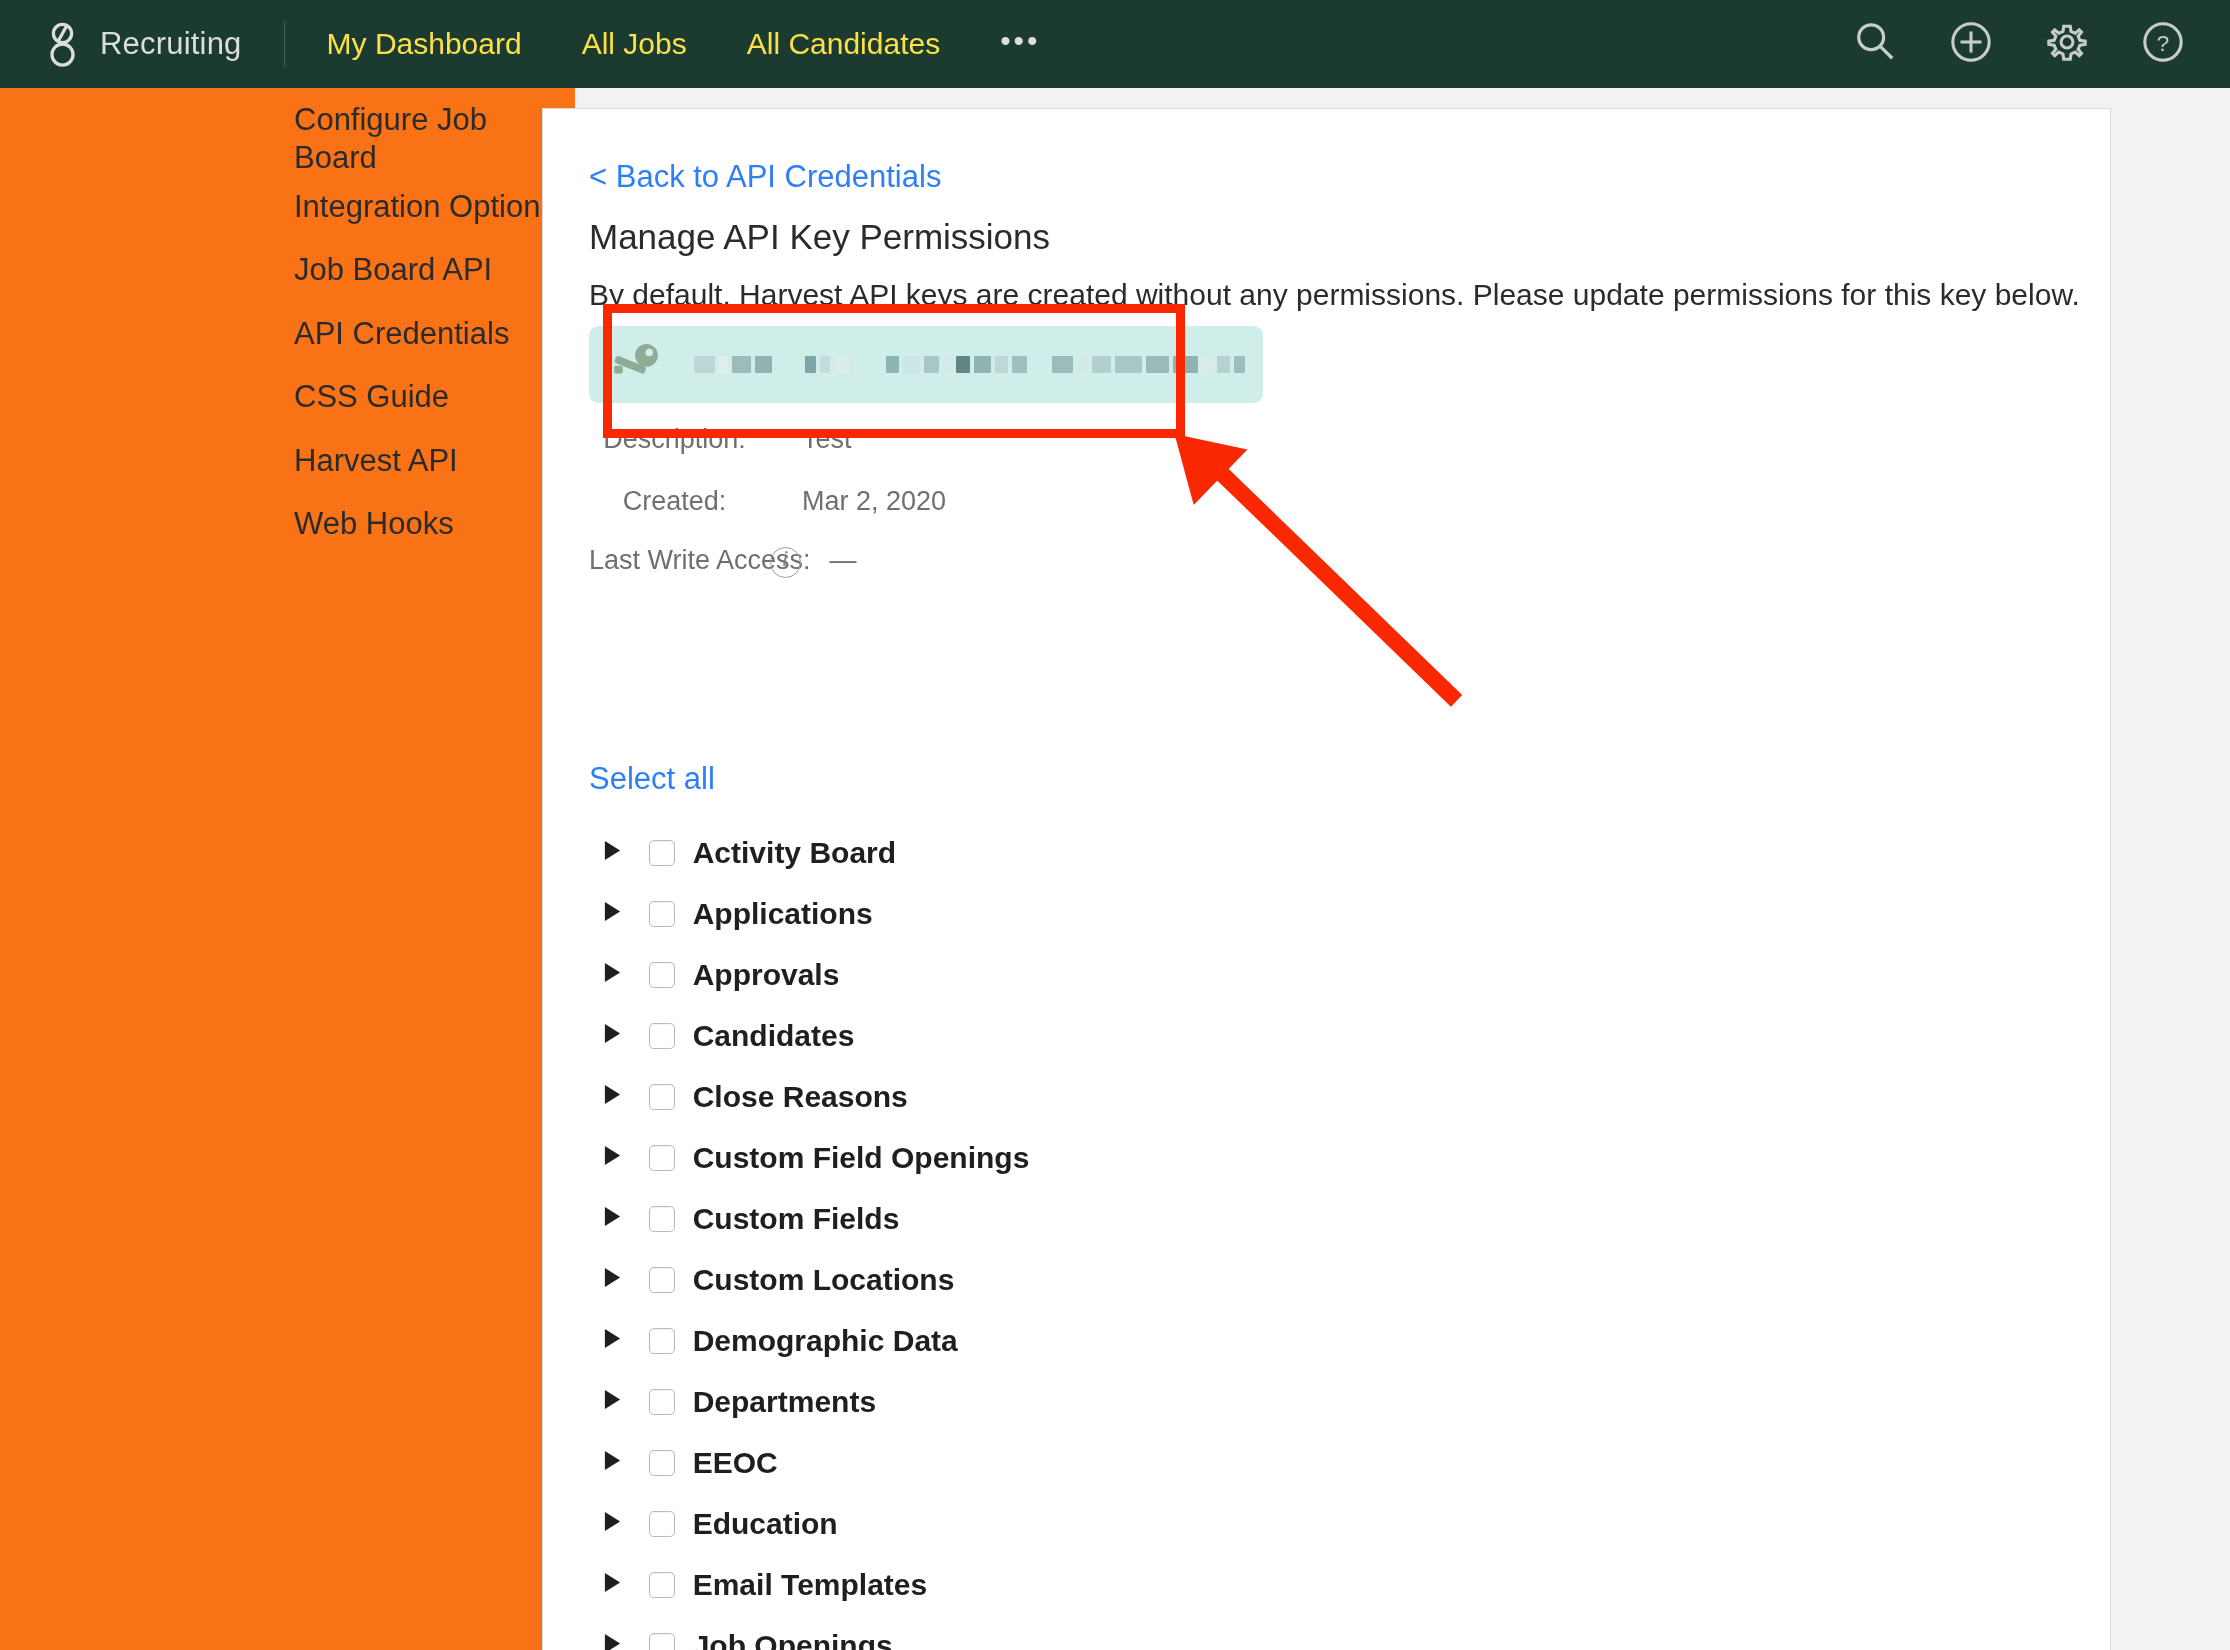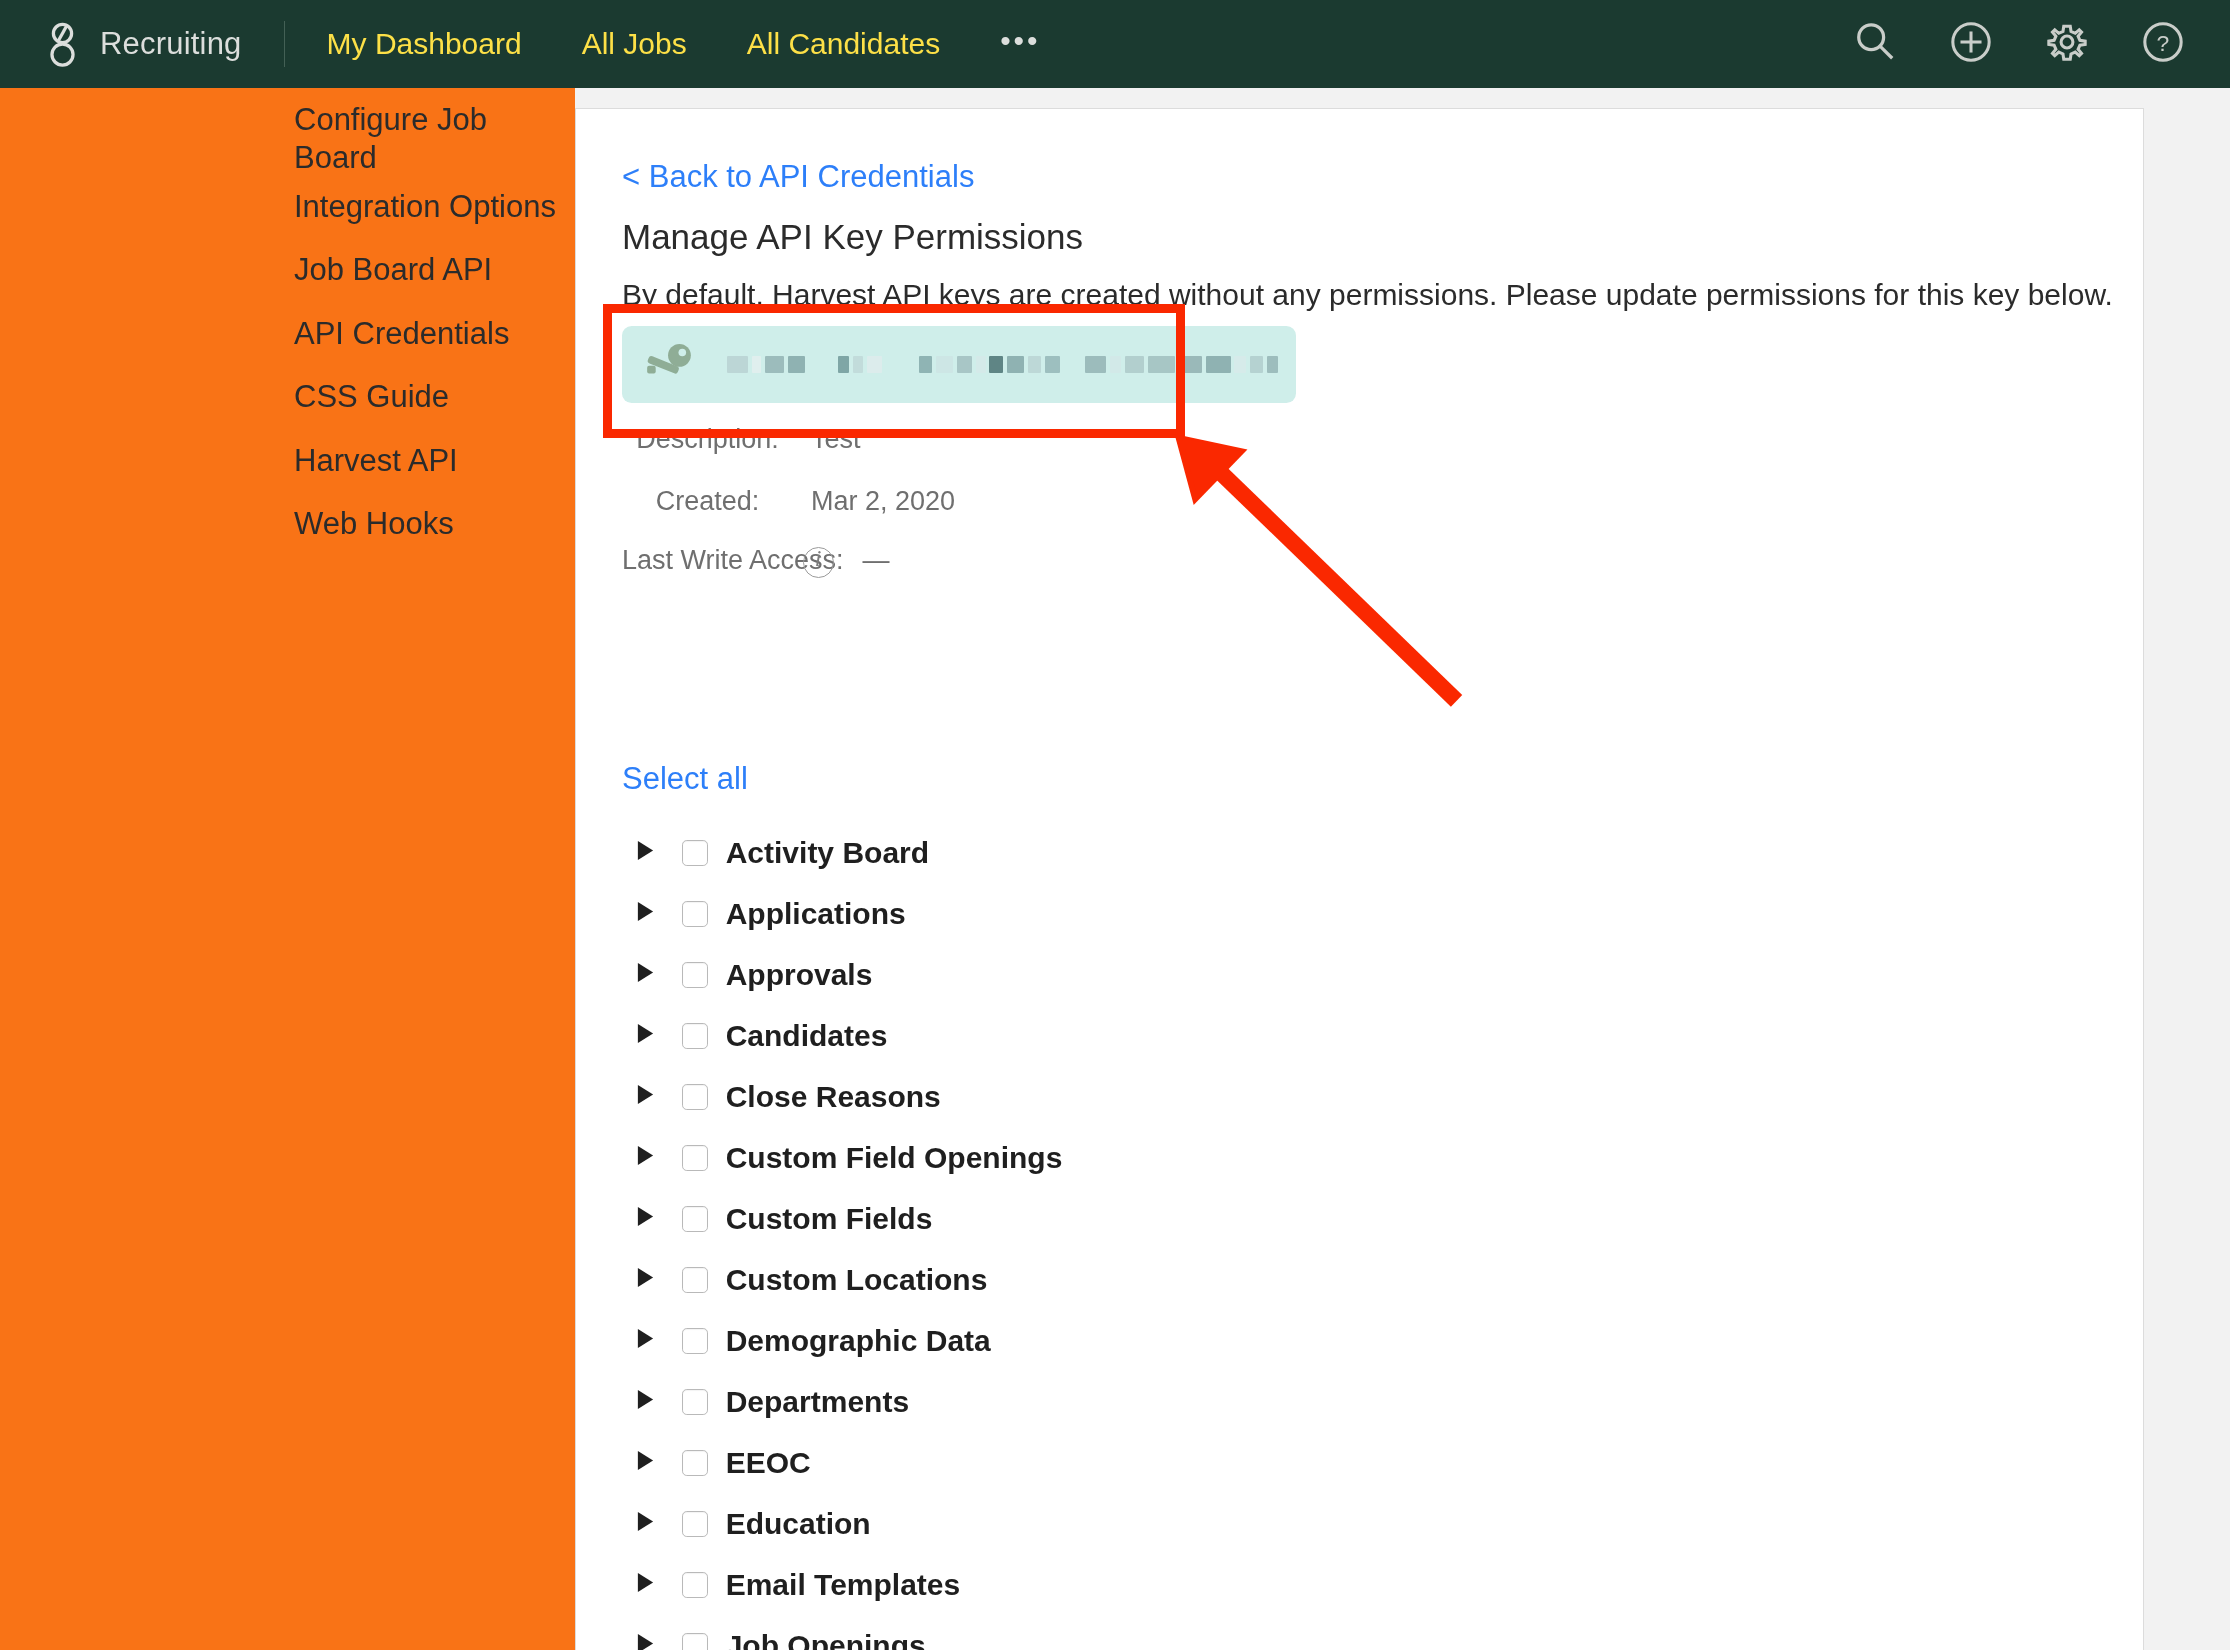--- a/index.html
+++ b/index.html
@@ -53,21 +53,21 @@
     position: absolute; right: 0;
     width: 281px;
     padding-right: 0;
     color: #2b2b2b; font-size: 31px;
     line-height: 38px;
     cursor: pointer;
   }
 
   
   #card {
-    position: absolute; left: 575px; top: 108px;
+    position: absolute; left: 542px; top: 108px;
     width: 1569px; height: 1543px;
     background: #ffffff;
     border: 1px solid #dcdcdc;
     border-bottom: none;
   }
 
   #back-link {
     position: absolute; left: 46px; top: 50px;
     color: #2d7ff9; font-size: 31px; cursor: pointer;
     white-space: nowrap;
@@ -99,21 +99,21 @@
   }
 
   
   .detail {
     position: absolute; left: 46px;
     font-size: 27px; color: #6f6f6f;
     white-space: nowrap;
     display: flex; align-items: center;
   }
   .detail .lbl { width: 171px; text-align: center; }
-  .detail .val { margin-left: 18px; }
+  .detail .val { margin-left: 42px; }
   .info-badge {
     display: inline-block; width: 31px; height: 31px;
     border: 1.9px solid #9b9b9b; border-radius: 50%;
     margin-left: 9.6px; position: relative; top: 1.9px;
   }
   .info-badge span {
     position: absolute; left: 0; right: 0; top: -2.9px;
     text-align: center; font-family: "Liberation Serif", serif;
     font-style: italic; font-size: 24px; color: #7d7d7d;
   }

